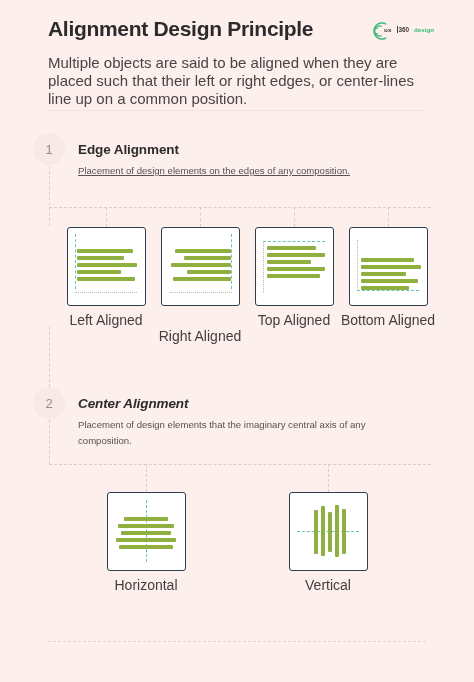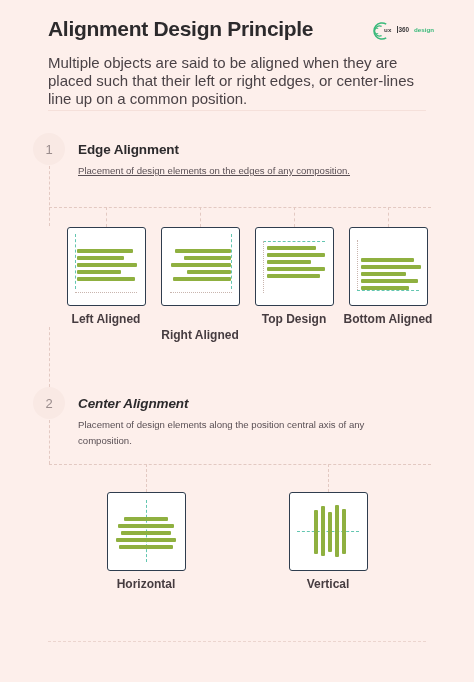--- a/index.html
+++ b/index.html
@@ -82,21 +82,21 @@
   }
   .card-inner{position:relative;width:100%;height:100%;}
   .bar{position:absolute;height:4px;background:#8fb040;border-radius:1px;}
   .vbar{position:absolute;width:4px;background:#8fb040;border-radius:1px;}
   .guide-v{position:absolute;width:0;border-left:1px dashed #63c6b0;}
   .guide-h{position:absolute;height:0;border-top:1px dashed #63c6b0;}
   .guide-dot-v{position:absolute;width:0;border-left:1px dotted #c9b5ae;}
   .guide-dot-h{position:absolute;height:0;border-top:1px dotted #c9b5ae;}
   .card-label{
     position:absolute;width:110px;text-align:center;
-    font-size:12px;font-weight:bold;color:#463c40;
+    font-size:14px;font-weight:normal;color:#463c40;
     white-space:nowrap;
   }
 
   
   .foot-rule{
     position:absolute;left:48px;top:641px;width:378px;height:0;
     border-top:1px dashed #ecd5cf;
   }
   .footer-text{
     position:absolute;left:0;top:655px;width:474px;text-align:center;
@@ -169,42 +169,42 @@
       <div class="card-inner">
         <div class="guide-h" style="left:7px;top:13px;width:62px;"></div>
         <div class="guide-dot-v" style="left:7px;top:13px;height:52px;"></div>
         <div class="bar" style="left:11px;top:18px;width:49px;"></div>
         <div class="bar" style="left:11px;top:25px;width:58px;"></div>
         <div class="bar" style="left:11px;top:32px;width:44px;"></div>
         <div class="bar" style="left:11px;top:39px;width:58px;"></div>
         <div class="bar" style="left:11px;top:46px;width:53px;"></div>
       </div>
     </div>
-    <div class="card-label" style="left:239px;top:312px;">Top Design</div>
+    <div class="card-label" style="left:239px;top:312px;">Top Aligned</div>
 
     <div class="card" style="left:349px;top:227px;">
       <div class="card-inner">
         <div class="guide-h" style="left:7px;top:62px;width:62px;"></div>
         <div class="guide-dot-v" style="left:7px;top:12px;height:50px;"></div>
         <div class="bar" style="left:11px;top:30px;width:53px;"></div>
         <div class="bar" style="left:11px;top:37px;width:60px;"></div>
         <div class="bar" style="left:11px;top:44px;width:45px;"></div>
         <div class="bar" style="left:11px;top:51px;width:57px;"></div>
         <div class="bar" style="left:11px;top:58px;width:48px;"></div>
       </div>
     </div>
     <div class="card-label" style="left:333px;top:312px;">Bottom Aligned</div>
   </div>
 
   <div class="section">
     <div class="dash-v" style="left:49px;top:327px;height:60px;"></div>
 
     <div class="badge" style="left:33px;top:387px;">2</div>
     <div class="sec-title" style="left:78px;top:396px;font-style:italic;">Center Alignment</div>
-    <div class="sec-desc" style="left:78px;top:417px;width:325px;">Placement of design elements along the position central axis of any composition.</div>
+    <div class="sec-desc" style="left:78px;top:417px;width:325px;">Placement of design elements that the imaginary central axis of any composition.</div>
 
     <div class="dash-v" style="left:49px;top:420px;height:44px;"></div>
     <div class="dash-h" style="left:49px;top:464px;width:382px;"></div>
     <div class="dash-v" style="left:146px;top:464px;height:28px;"></div>
     <div class="dash-v" style="left:328px;top:464px;height:28px;"></div>
 
     <div class="card" style="left:107px;top:492px;">
       <div class="card-inner">
         <div class="guide-v" style="left:38px;top:7px;height:62px;"></div>
         <div class="bar" style="left:16px;top:24px;width:44px;"></div>

